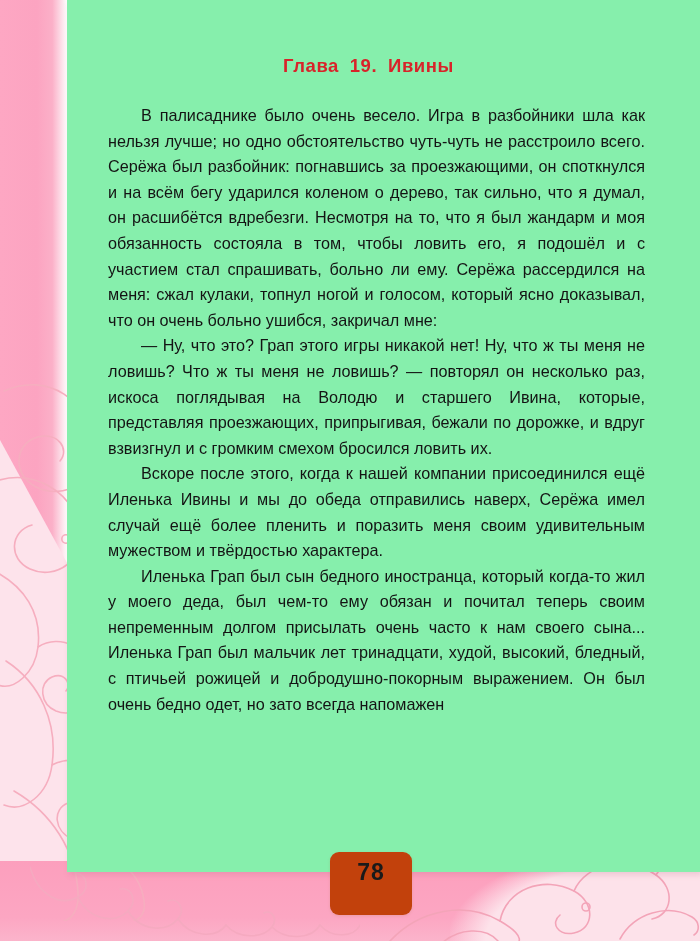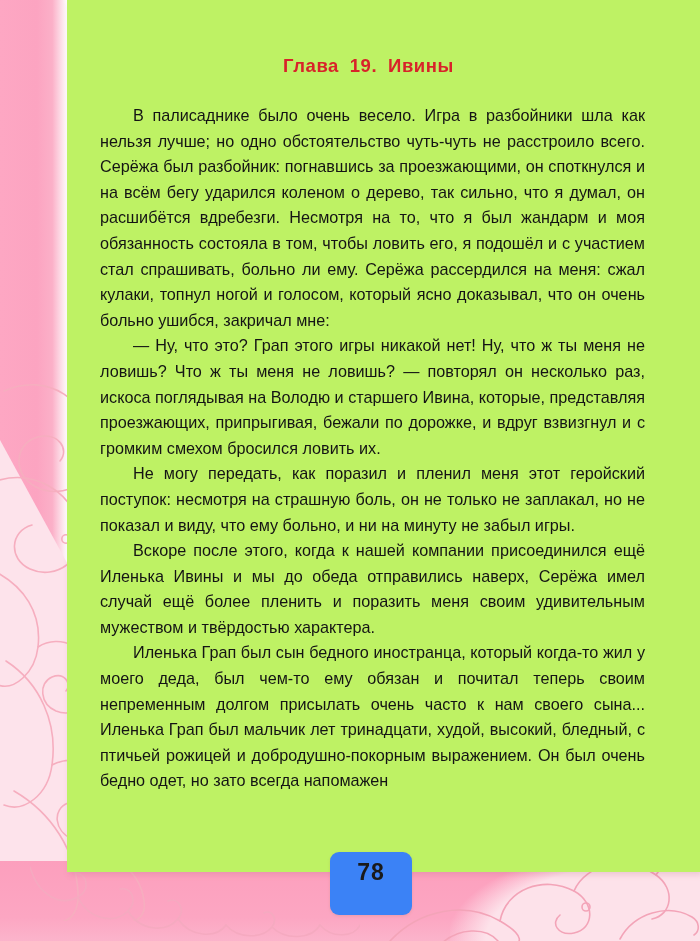--- a/index.html
+++ b/index.html
@@ -109,21 +109,21 @@
     height: 80px;
   }
 
   
   .sheet {
     position: absolute;
     left: 67px;
     top: 0;
     width: 633px;
     height: 872px;
-    background: #bef264;
+    background: #86efac;
     box-shadow: 2px 3px 6px rgba(170, 90, 120, 0.20);
     box-sizing: border-box;
     padding: 0 55px 0 25px;
   }
 
   
   .chapter-title {
     margin: 0;
     padding-top: 55px;
     text-align: center;
@@ -149,36 +149,36 @@
     padding-top: 26px;
     font-size: 16.2px;
     line-height: 25.6px;
     color: #141414;
     text-align: justify;
     text-justify: inter-word;
     hyphens: manual;
   }
 
   .body-text p {
-    margin: 0 0 0 8px;
+    margin: 0 0 0 16px;
     text-indent: 33px;
     text-align: justify;
   }
   .body-text p + p {
     margin-top: 0px;
   }
 
   
   .page-number-tab {
     position: absolute;
     left: 330px;
     bottom: 26px;
     width: 82px;
     height: 63px;
-    background: #3b82f6;
+    background: #c2410c;
     border-radius: 9px;
     display: flex;
     align-items: flex-start;
     justify-content: center;
     padding-top: 7px;
     box-sizing: border-box;
     box-shadow: 0 1px 3px rgba(160, 110, 60, 0.18);
   }
   .page-number-tab span {
     font-size: 23px;
@@ -243,21 +243,20 @@
   </svg>
 
   <div class="sheet">
 
     <h1 class="chapter-title">Глава  19.  Ивины</h1>
 
 
     <div class="body-text">
       <p>В палисаднике было очень весело. Игра в разбойники шла как нельзя лучше; но одно обстоятельство чуть-чуть не расстроило всего. Серёжа был разбойник: погнавшись за проезжающими, он споткнулся и на всём бегу ударился коленом о дерево, так сильно, что я думал, он расшибётся вдребезги. Несмотря на то, что я был жандарм и моя обязанность состояла в том, чтобы ловить его, я подошёл и с участием стал спрашивать, больно ли ему. Серёжа рассердился на меня: сжал кулаки, топнул ногой и голосом, который ясно доказывал, что он очень больно ушибся, закричал мне:</p>
       <p>— Ну, что это? Грап этого игры никакой нет! Ну, что ж ты меня не ловишь? Что ж ты меня не ловишь? — повторял он несколько раз, искоса поглядывая на Володю и старшего Ивина, которые, представляя проезжающих, припрыгивая, бежали по дорожке, и вдруг взвизгнул и с громким смехом бросился ловить их.</p>
-      <p>Не могу передать, как поразил и пленил меня этот геройский поступок: несмотря на страшную боль, он не только не заплакал, но не показал и виду, что ему больно, и ни на минуту не забыл игры.</p>
       <p>Вскоре после этого, когда к нашей компании присоединился ещё Иленька Ивины и мы до обеда отправились наверх, Серёжа имел случай ещё более пленить и поразить меня своим удивительным мужеством и твёрдостью характера.</p>
       <p>Иленька Грап был сын бедного иностранца, который когда-то жил у моего деда, был чем-то ему обязан и почитал теперь своим непременным долгом присылать очень часто к нам своего сына... Иленька Грап был мальчик лет тринадцати, худой, высокий, бледный, с птичьей рожицей и добродушно-покорным выражением. Он был очень бедно одет, но зато всегда напомажен</p>
     </div>
 
   </div>
 
   <div class="page-number-tab">
     <span>78</span>
   </div>
 

